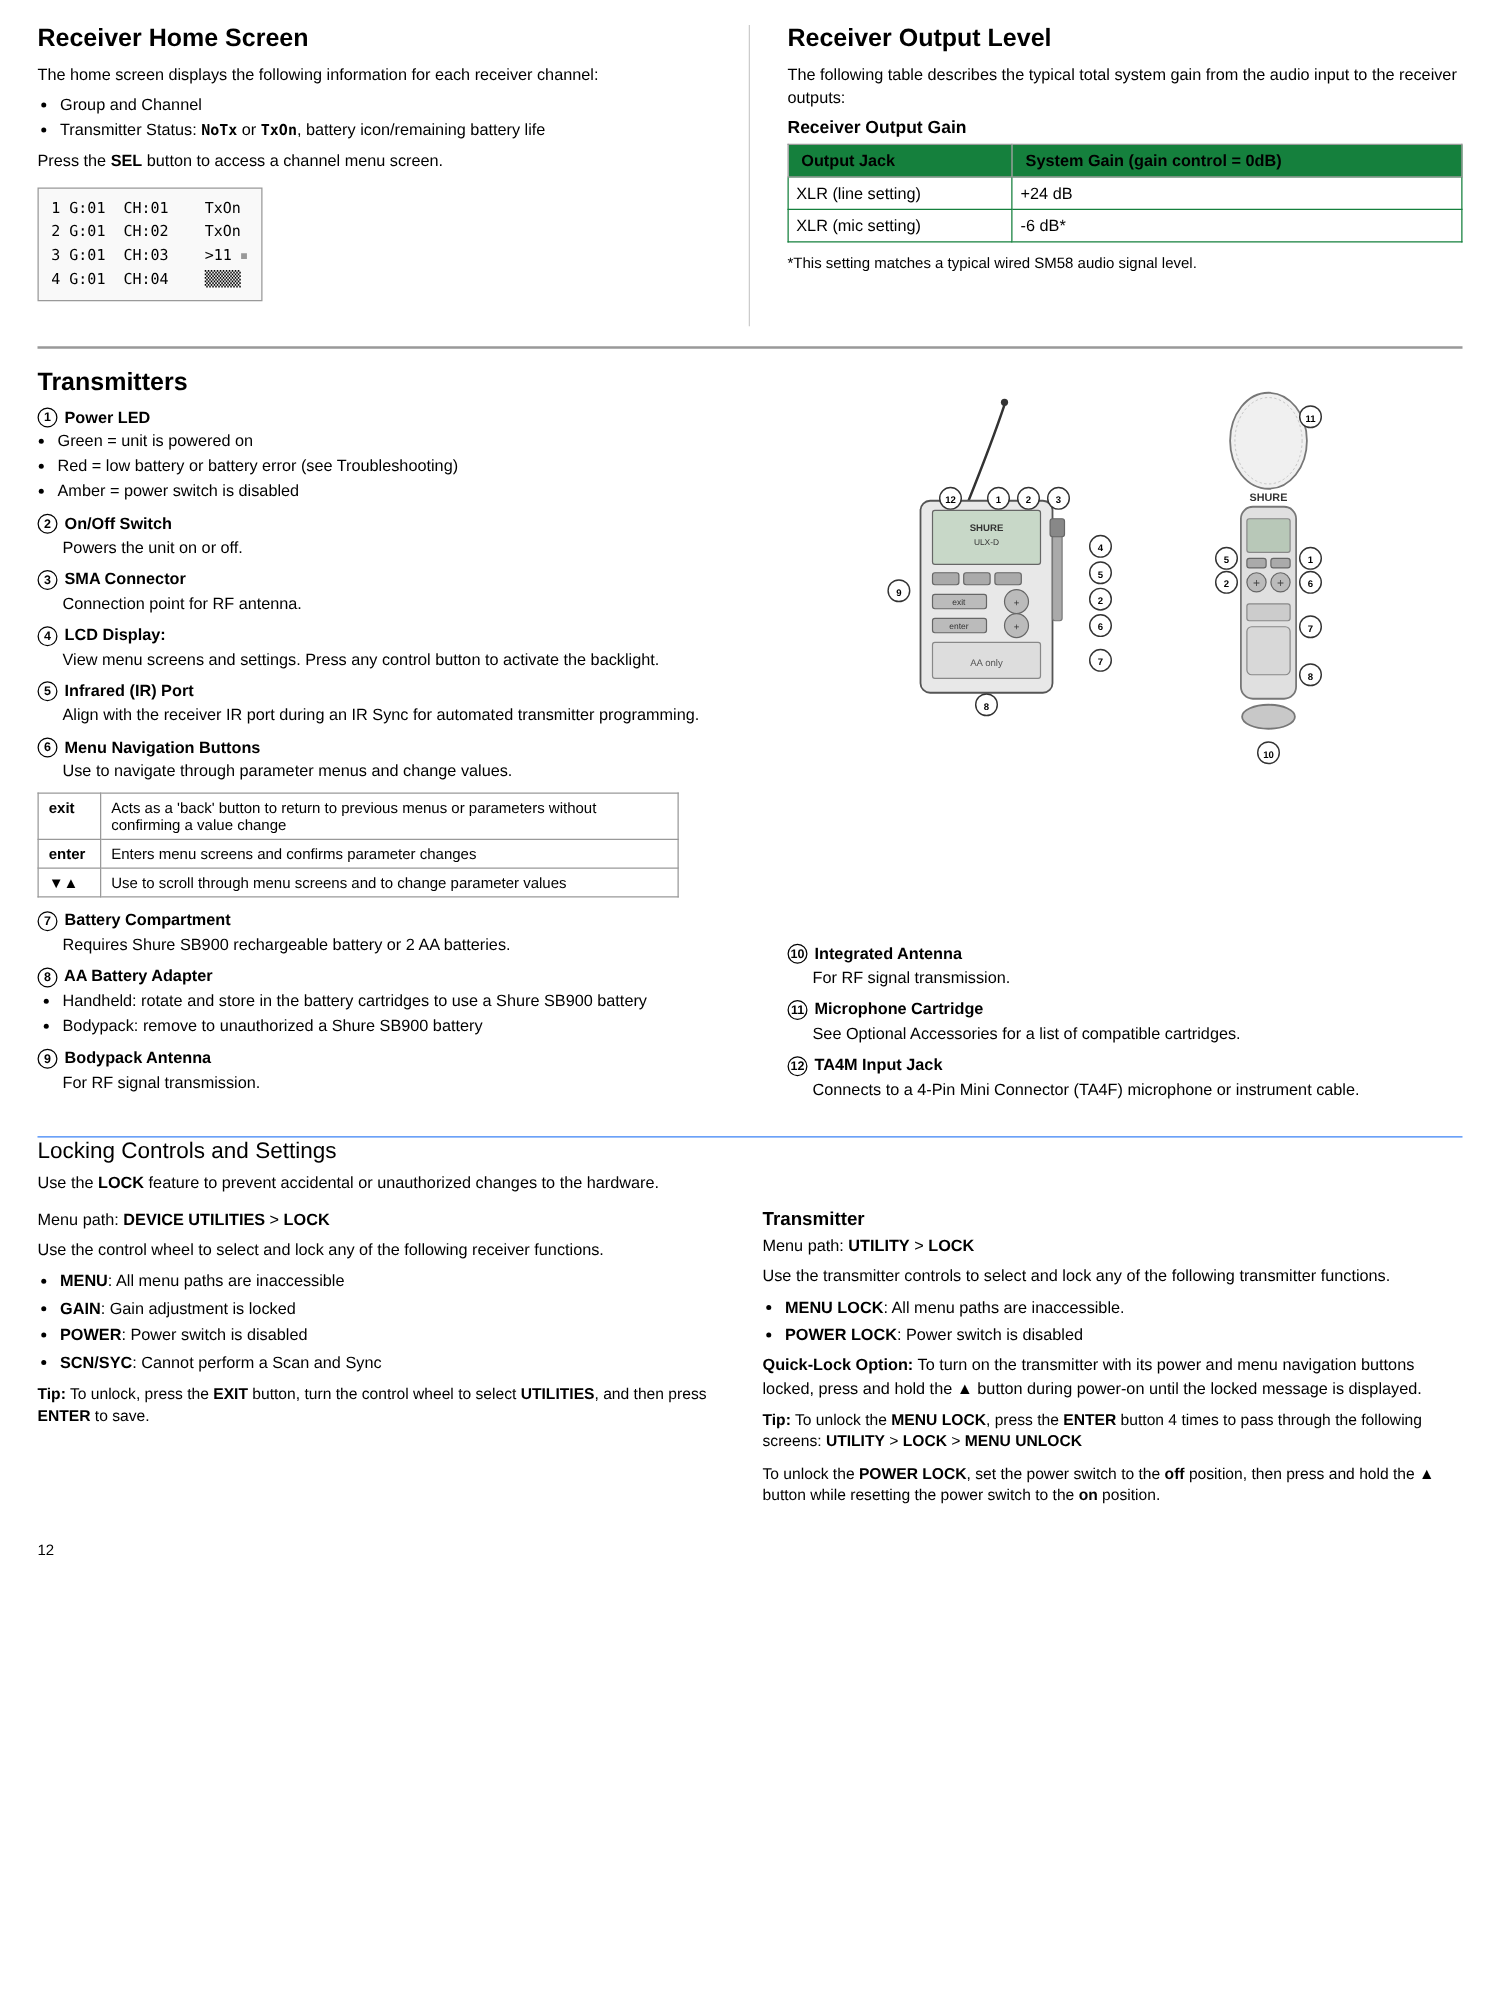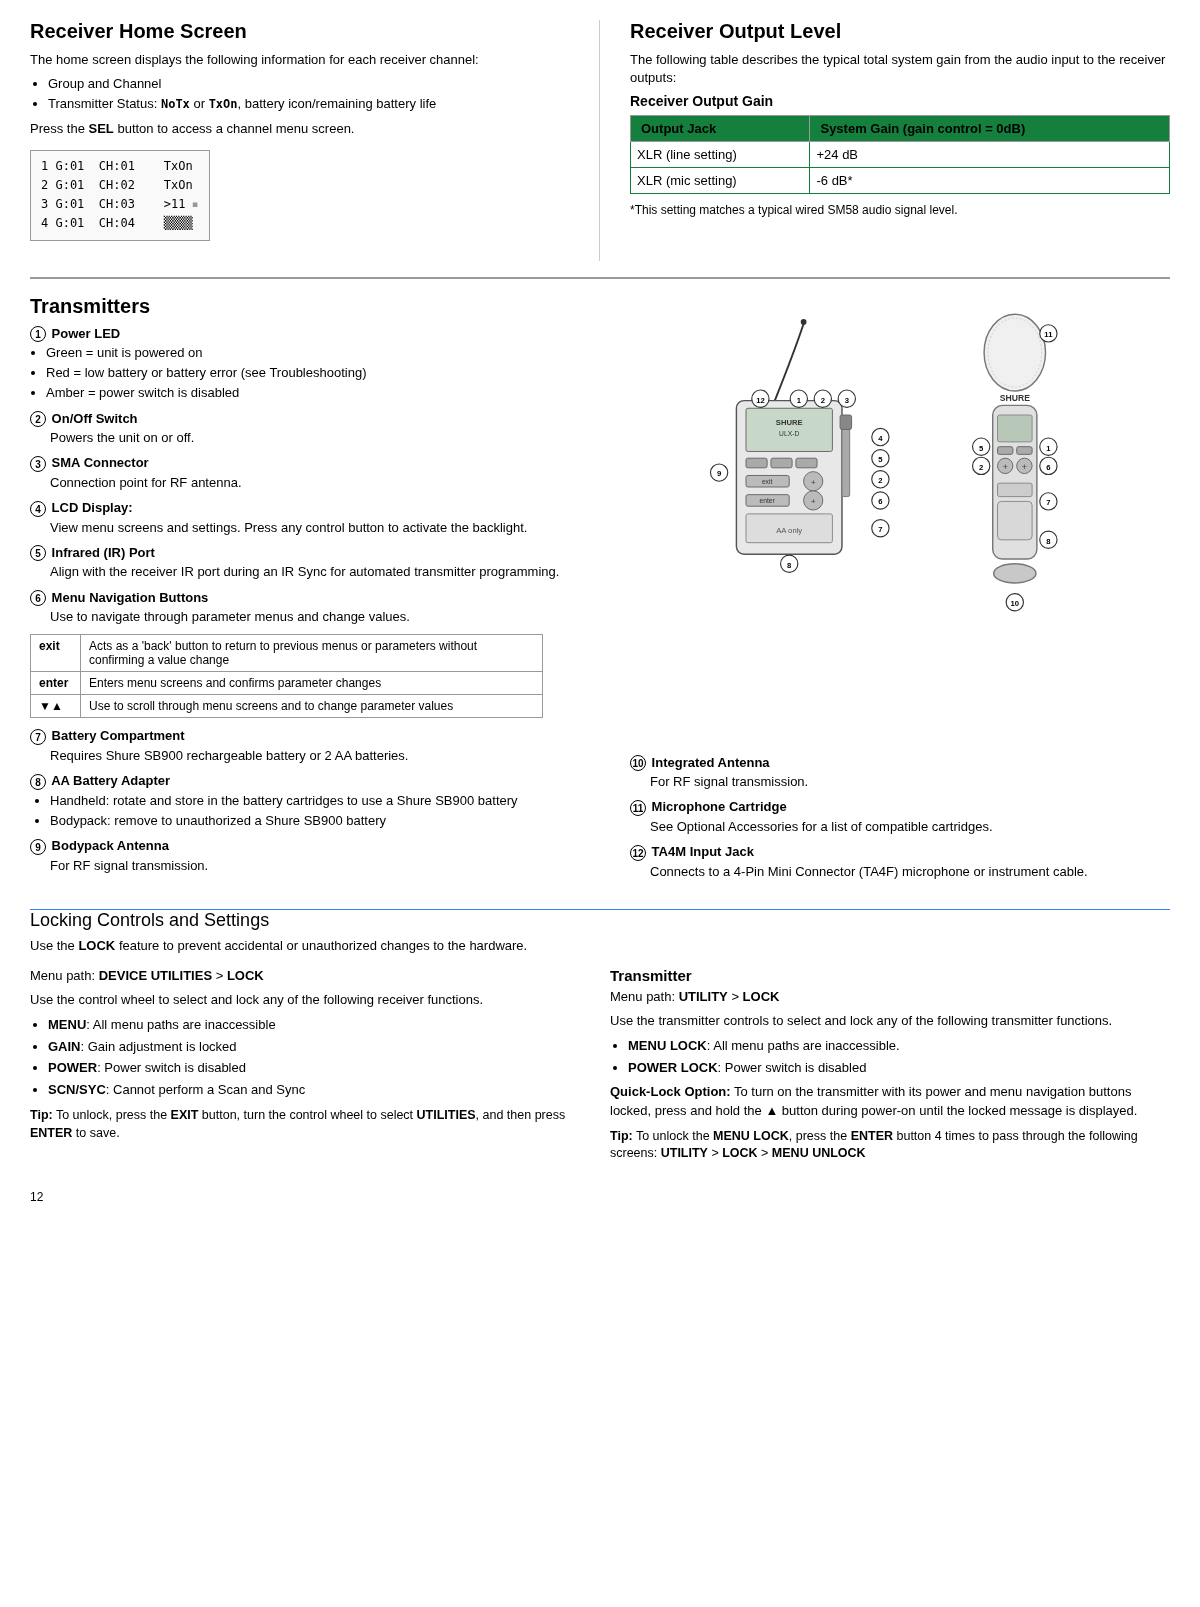--- a/index.html
+++ b/index.html
@@ -445,19 +445,20 @@
       <div class="locking-right locking-content">
         <div class="locking-subsection-title">Transmitter</div>
         <p class="locking-menu">Menu path: <strong>UTILITY</strong> &gt; <strong>LOCK</strong></p>
         <p>Use the transmitter controls to select and lock any of the following transmitter functions.</p>
         <ul>
           <li><strong>MENU&nbsp;LOCK</strong>: All menu paths are inaccessible.</li>
           <li><strong>POWER&nbsp;LOCK</strong>: Power switch is disabled</li>
         </ul>
         <p><strong>Quick-Lock Option:</strong> To turn on the transmitter with its power and menu navigation buttons locked, press and hold the ▲ button during power-on until the locked message is displayed.</p>
         <p class="tip"><strong>Tip:</strong> To unlock the <strong>MENU&nbsp;LOCK</strong>, press the <strong>ENTER</strong> button 4 times to pass through the following screens: <strong>UTILITY</strong> &gt; <strong>LOCK</strong> &gt; <strong>MENU&nbsp;UNLOCK</strong></p>
+        <p class="tip" style="margin-top:8px;">To unlock the <strong>POWER&nbsp;LOCK</strong>, set the power switch to the <strong>off</strong> position, then press and hold the ▲ button while resetting the power switch to the <strong>on</strong> position.</p>
       </div>
     </div>
   </div>
 
 </div>
 
 <p class="page-number">12</p>
 
 </body></html>

